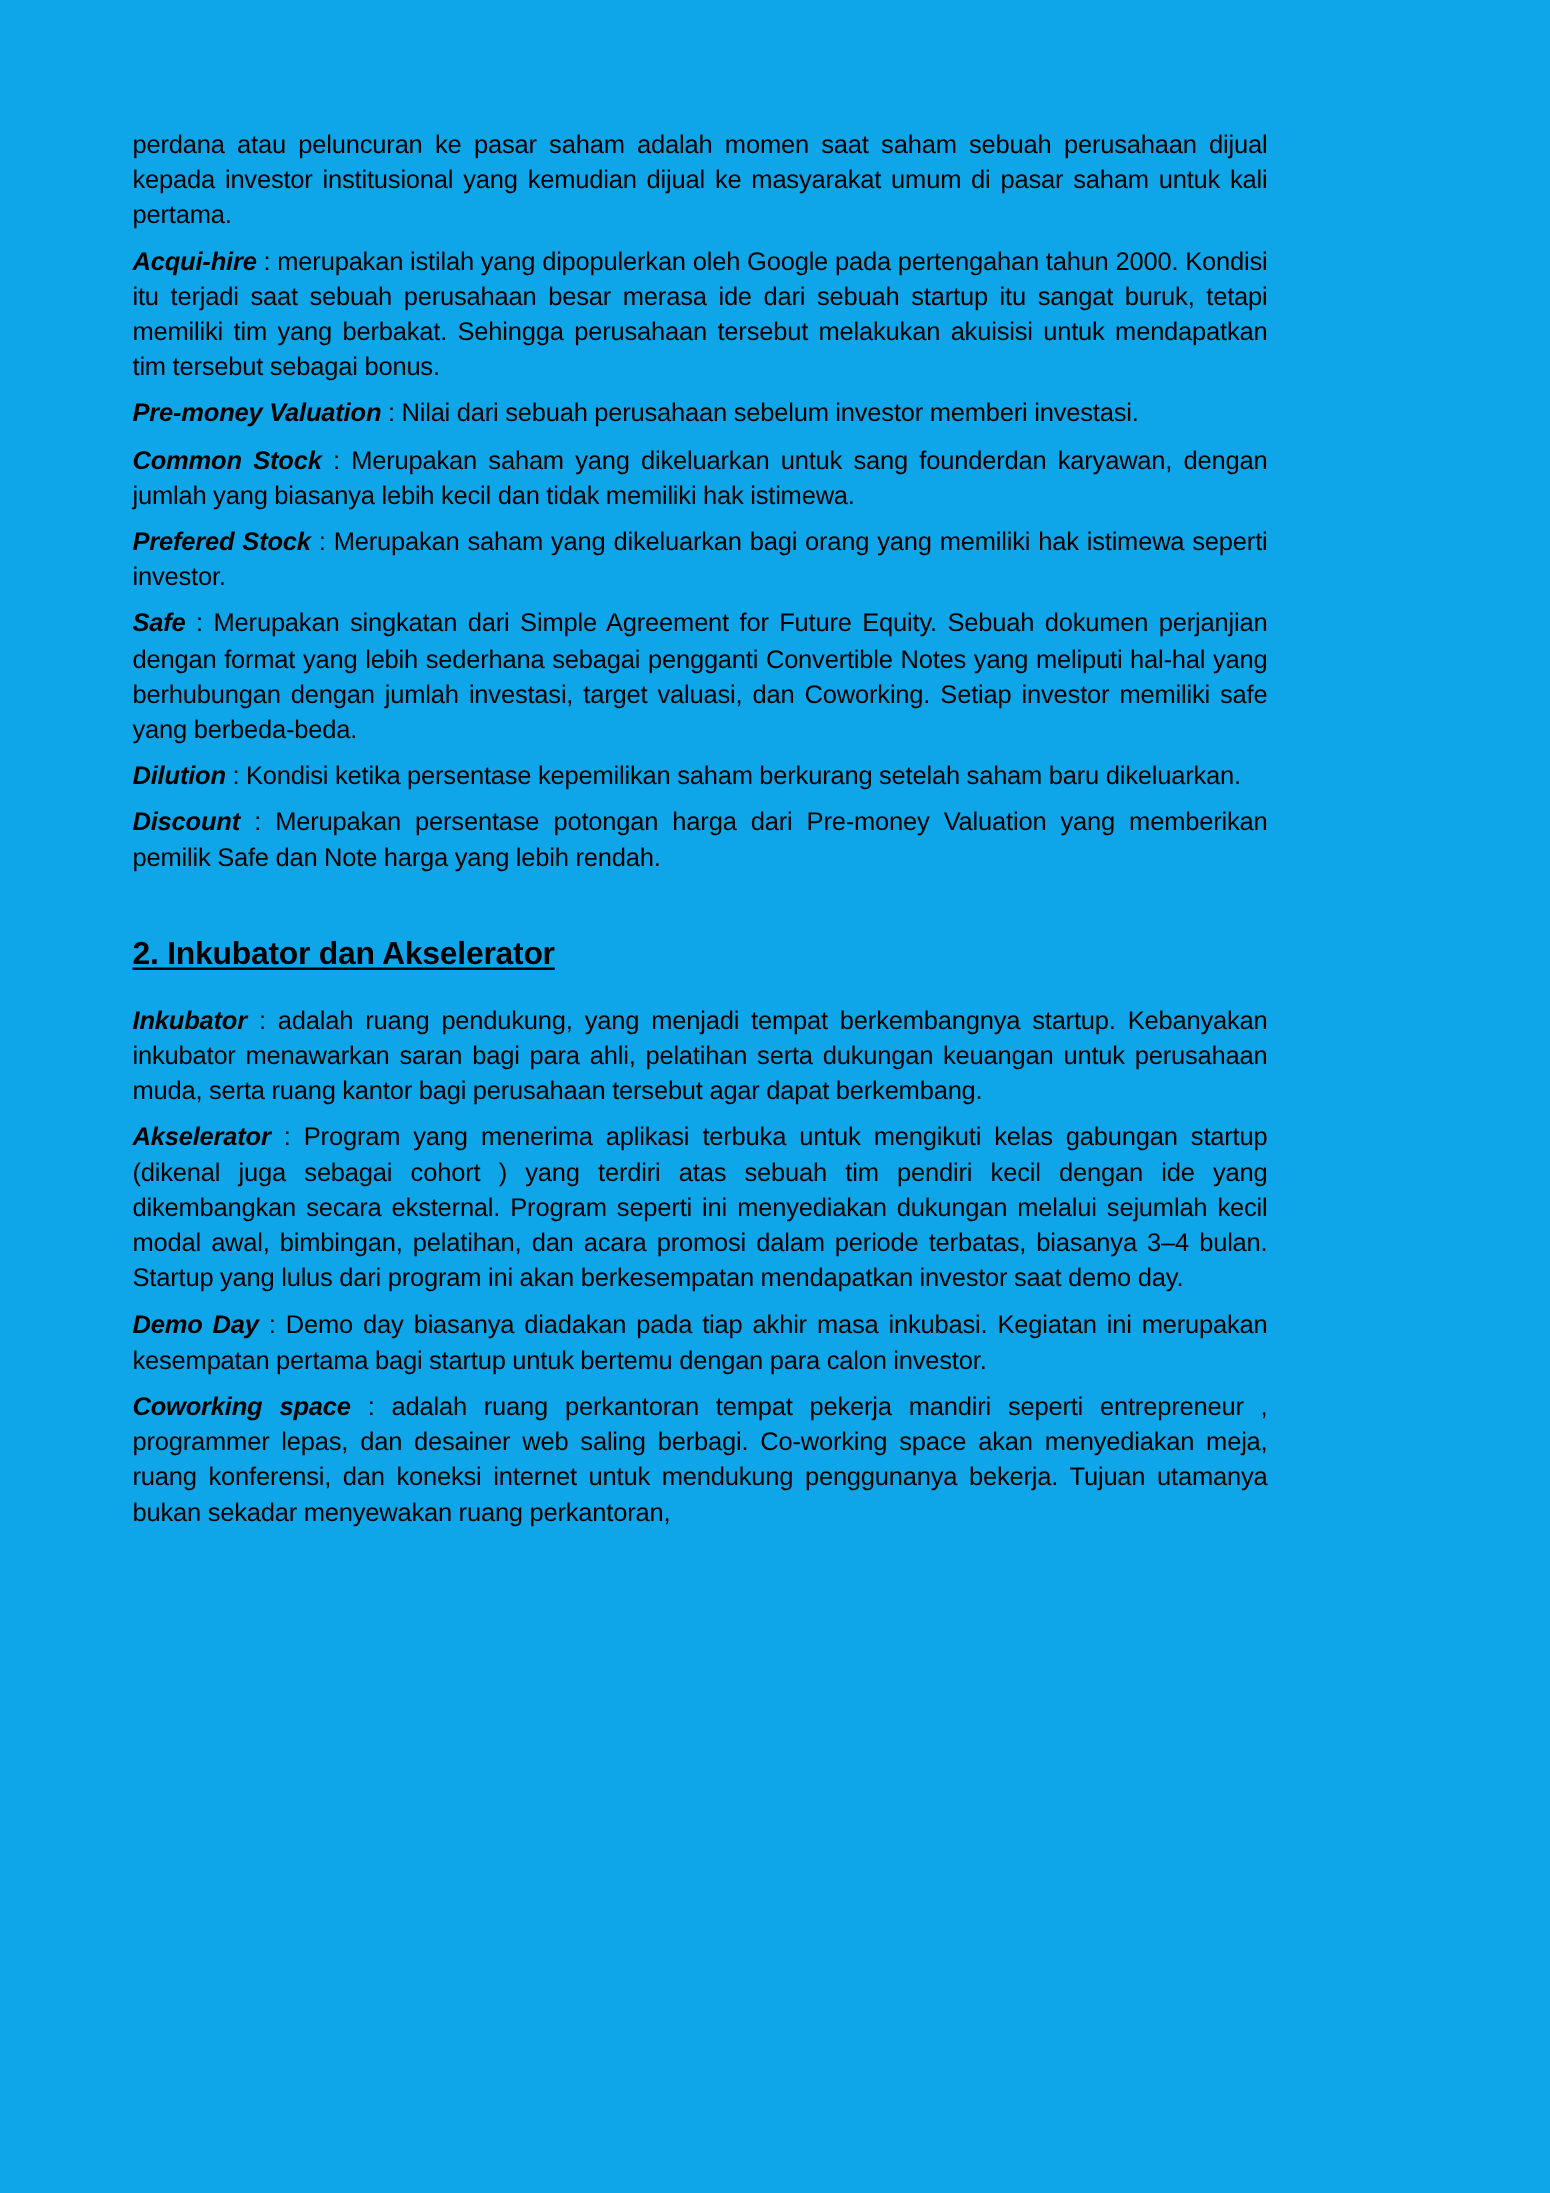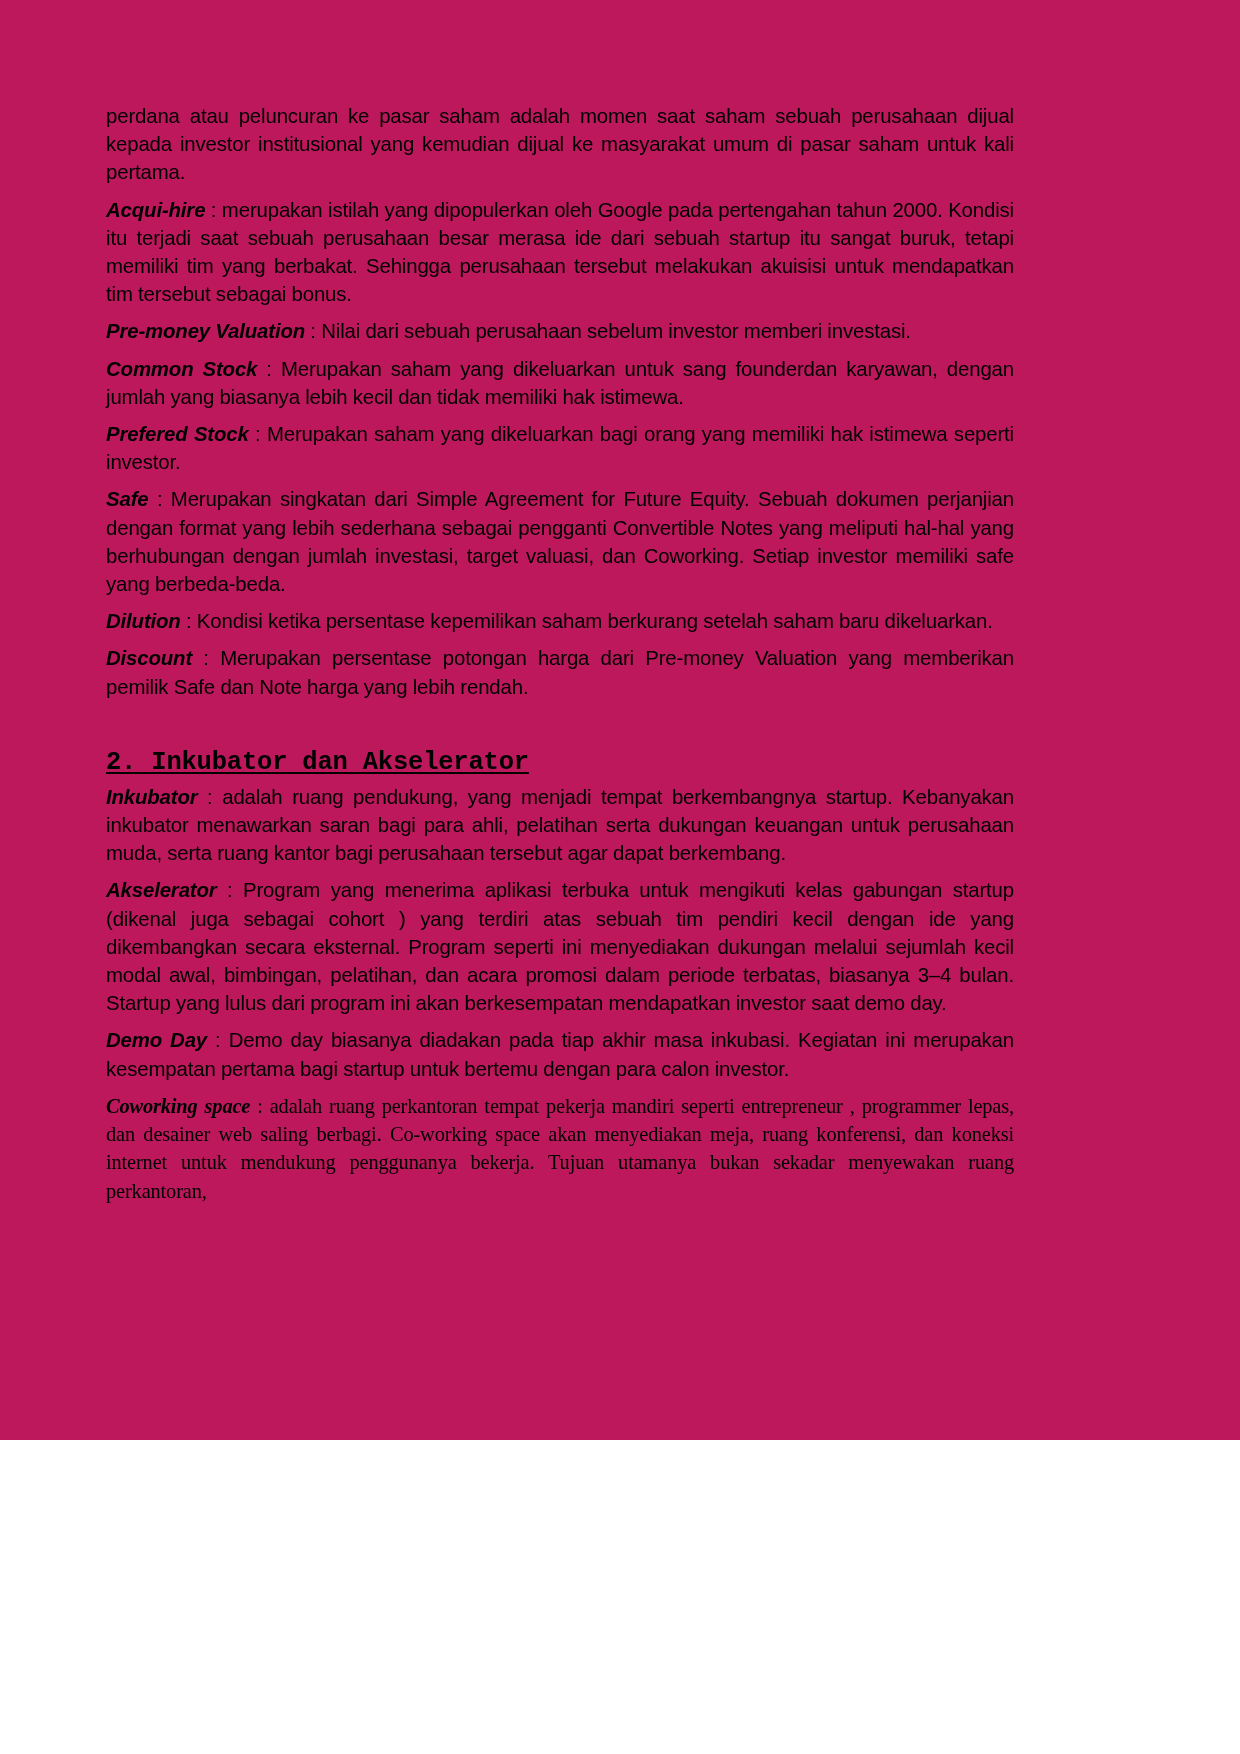--- a/index.html
+++ b/index.html
@@ -11,22 +11,22 @@
   body {
     width: 1240px;
     height: 1754px;
     font-family: "Liberation Sans", "DejaVu Sans", sans-serif;
     color: #000000;
     -webkit-font-smoothing: antialiased;
   }
   .page {
     position: relative;
     width: 1240px;
-    height: 1440px;
-    background: #be185d;
+    height: 1754px;
+    background: #0ea5e9;
     box-sizing: border-box;
   }
   .content {
     position: absolute;
     left: 106px;
     top: 102px;
     width: 908px;
   }
   p.para {
     margin: 0 0 9px 0;
@@ -52,27 +52,25 @@
     font-size: 25.5px;
     line-height: 32px;
     font-weight: bold;
     text-decoration: underline;
     text-underline-offset: 3px;
     letter-spacing: -0.2px;
     color: #000000;
   }
   .heading-block {
     margin-top: 46px;
-    margin-bottom: 4px;
-    font-family: Liberation Mono, monospace;
+    margin-bottom: 24px;
   }
   
   .para.tail {
     margin-bottom: 12px;
-    font-family: Liberation Serif, serif;
   }
 </style>
 </head>
 <body>
 
 <div class="page">
   <div class="content">
 
     <p class="para"><span>perdana atau peluncuran ke pasar saham adalah momen saat saham sebuah perusahaan dijual kepada investor institusional yang kemudian dijual ke masyarakat umum di pasar saham untuk kali pertama.</span></p>
 

